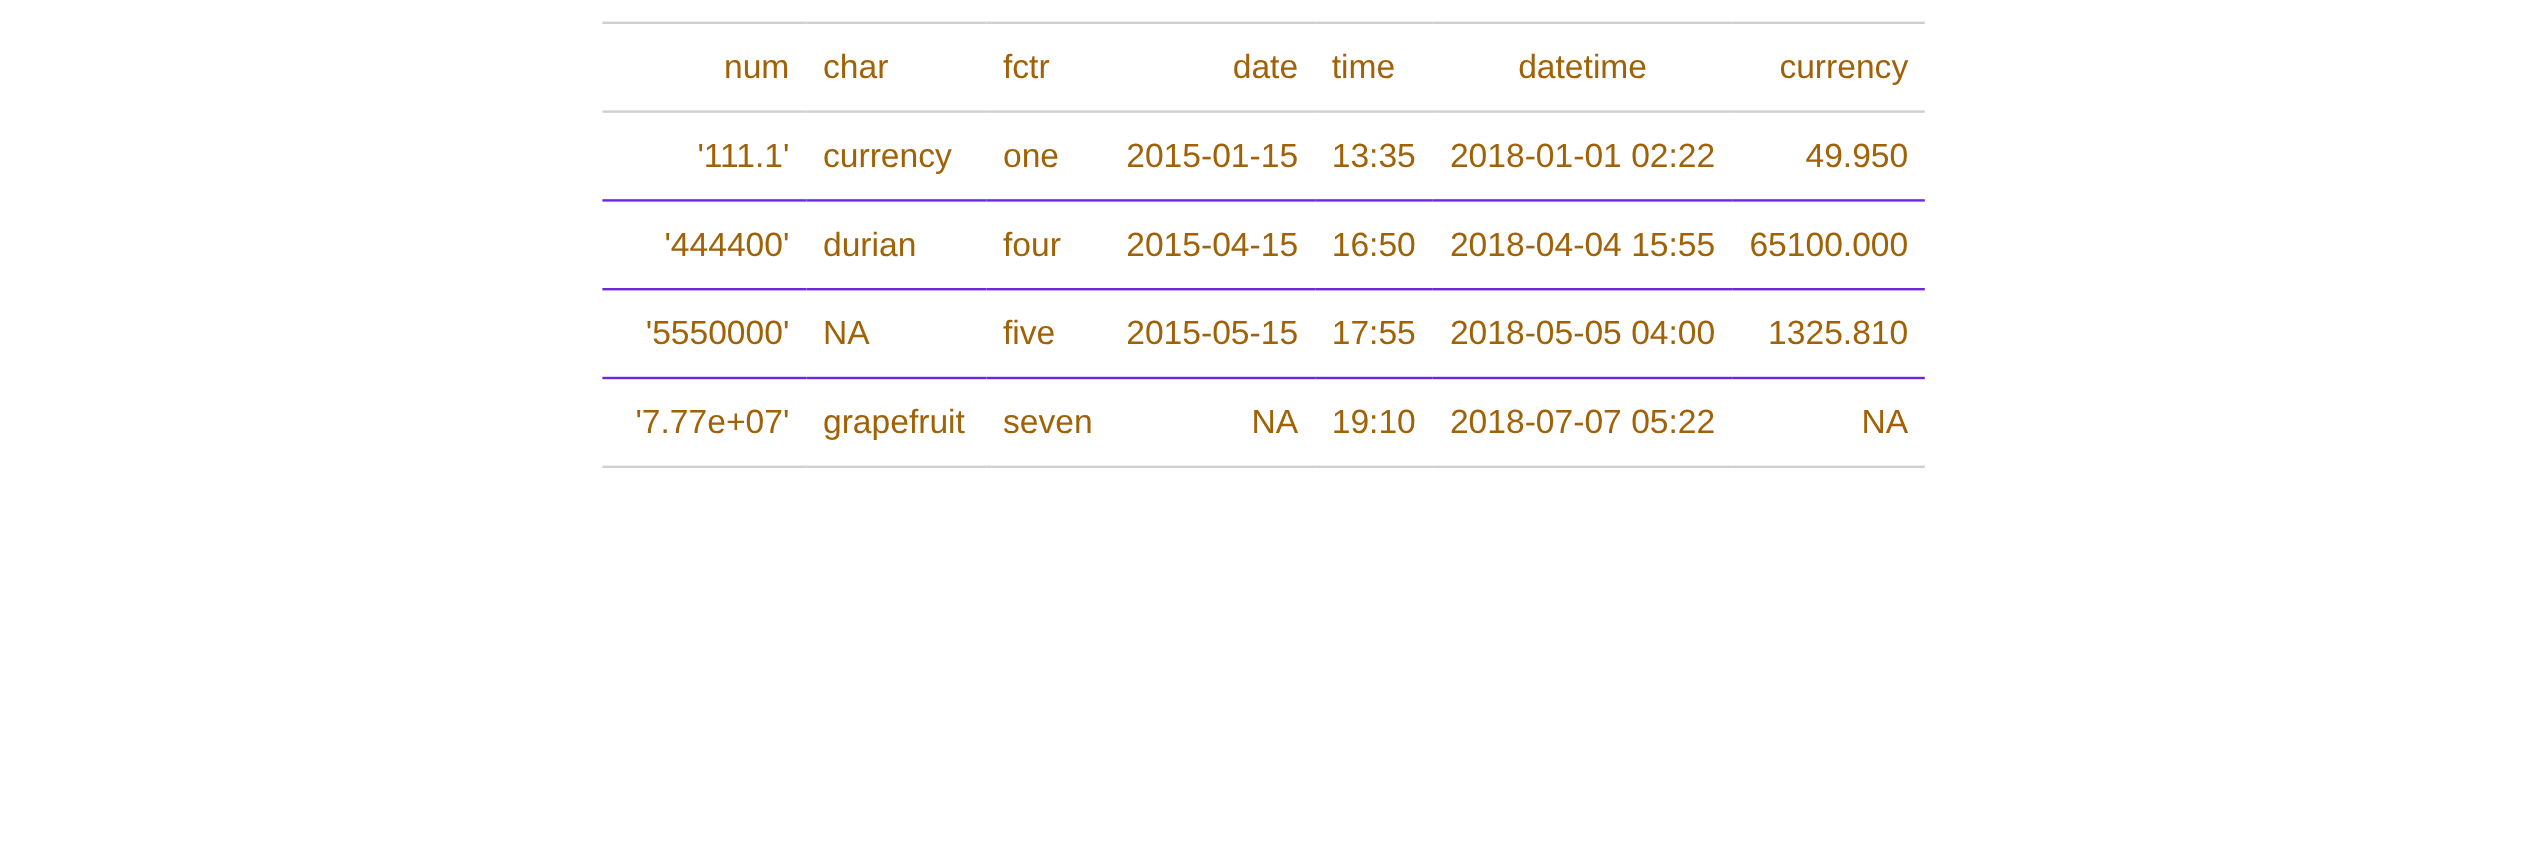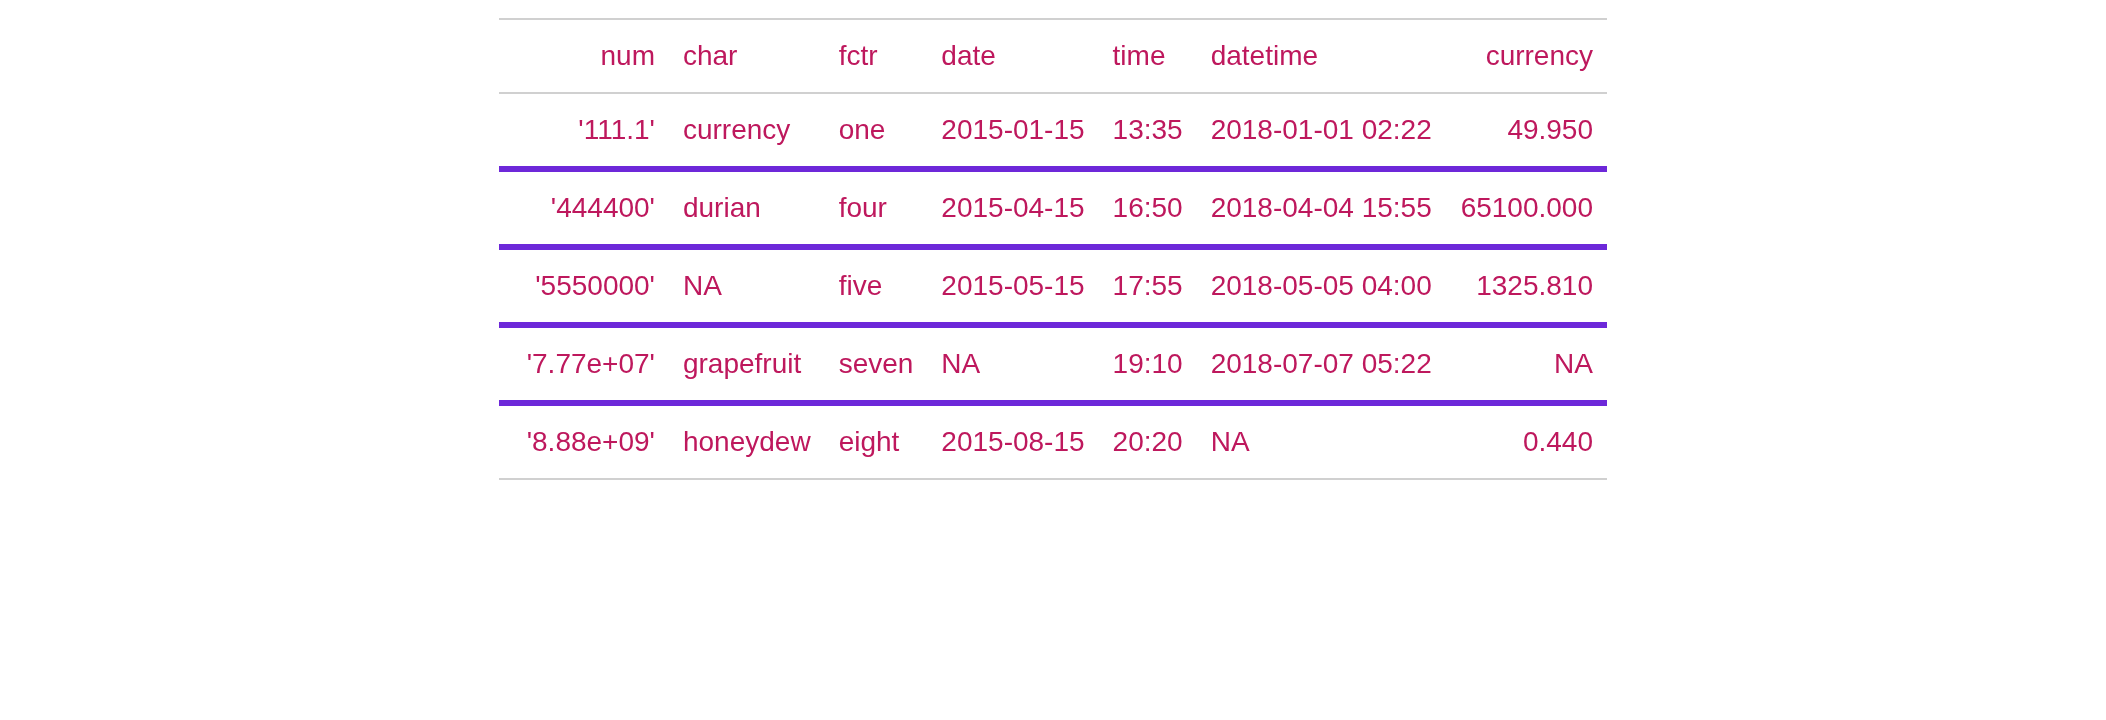--- a/index.html
+++ b/index.html
@@ -13,47 +13,47 @@
       width: 2106px;
       height: 720px;
       display: flex;
       justify-content: center;
       align-items: flex-start;
       padding-top: 18px;
     }
     table {
       border-collapse: collapse;
       font-size: 28px;
-      color: #be185d;
+      color: #a16207;
     }
     thead tr {
       border-top: 2px solid #d0d0d0;
       border-bottom: 2px solid #d0d0d0;
     }
     tbody tr {
-      border-bottom: 6px solid #6d28d9;
+      border-bottom: 2px solid #6d28d9;
     }
     tbody tr:last-child {
       border-bottom: 2px solid #d0d0d0;
     }
     th, td {
       padding: 20px 14px;
       font-weight: 400;
       white-space: nowrap;
       vertical-align: middle;
     }
     th {
       text-align: left;
     }
     .col-num { text-align: right; min-width: 170px; }
     .col-char { text-align: left; min-width: 150px; }
     .col-fctr { text-align: left; min-width: 100px; }
-    .col-date { text-align: left; min-width: 170px; }
+    .col-date { text-align: right; min-width: 170px; }
     .col-time { text-align: left; min-width: 90px; }
-    .col-datetime { text-align: left; min-width: 250px; }
+    .col-datetime { text-align: center; min-width: 250px; }
     .col-currency { text-align: right; min-width: 150px; }
     th.col-num { text-align: right; }
     th.col-currency { text-align: right; }
   </style>
 </head>
 <body>
 
 <table>
   <thead>
     <tr>
@@ -96,23 +96,14 @@
     </tr>
     <tr>
       <td class="col-num">'7.77e+07'</td>
       <td class="col-char">grapefruit</td>
       <td class="col-fctr">seven</td>
       <td class="col-date">NA</td>
       <td class="col-time">19:10</td>
       <td class="col-datetime">2018-07-07 05:22</td>
       <td class="col-currency">NA</td>
     </tr>
-    <tr>
-      <td class="col-num">'8.88e+09'</td>
-      <td class="col-char">honeydew</td>
-      <td class="col-fctr">eight</td>
-      <td class="col-date">2015-08-15</td>
-      <td class="col-time">20:20</td>
-      <td class="col-datetime">NA</td>
-      <td class="col-currency">0.440</td>
-    </tr>
   </tbody>
 </table>
 
 </body></html>

